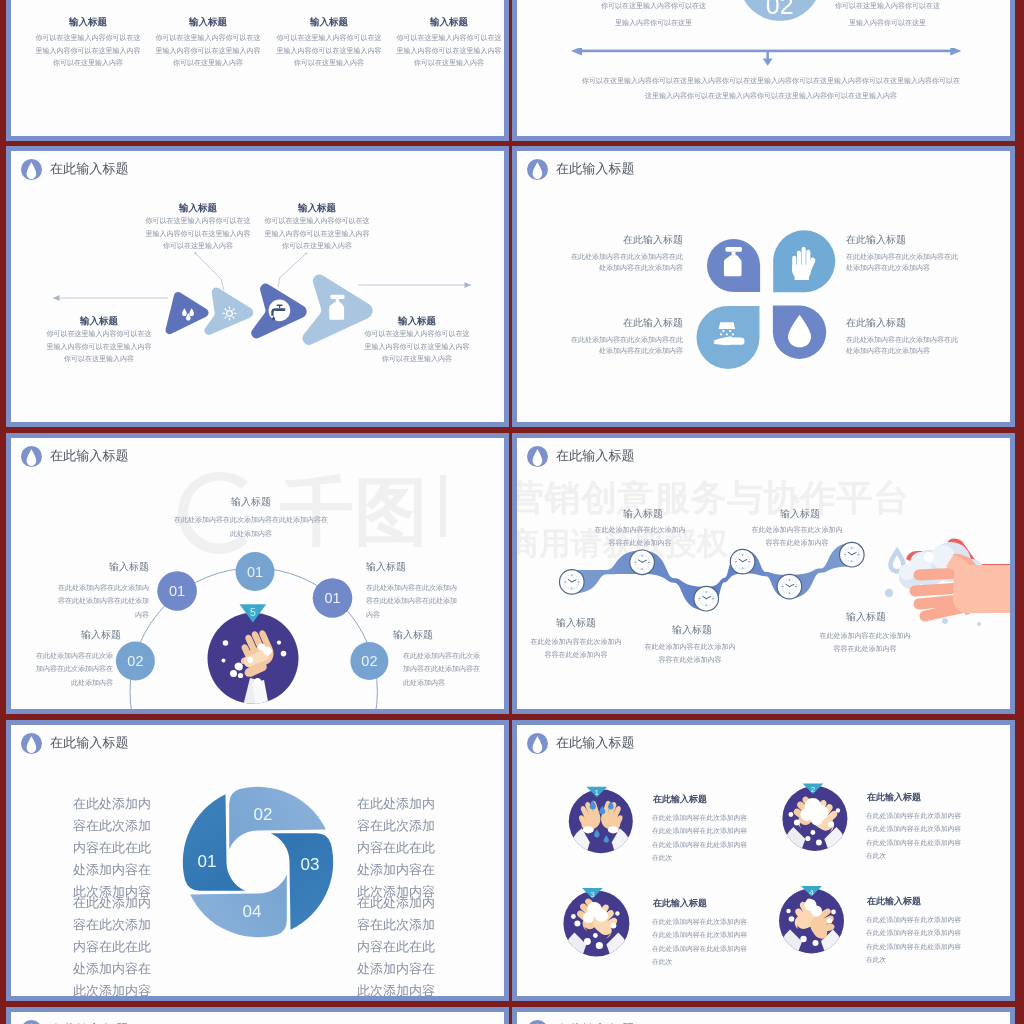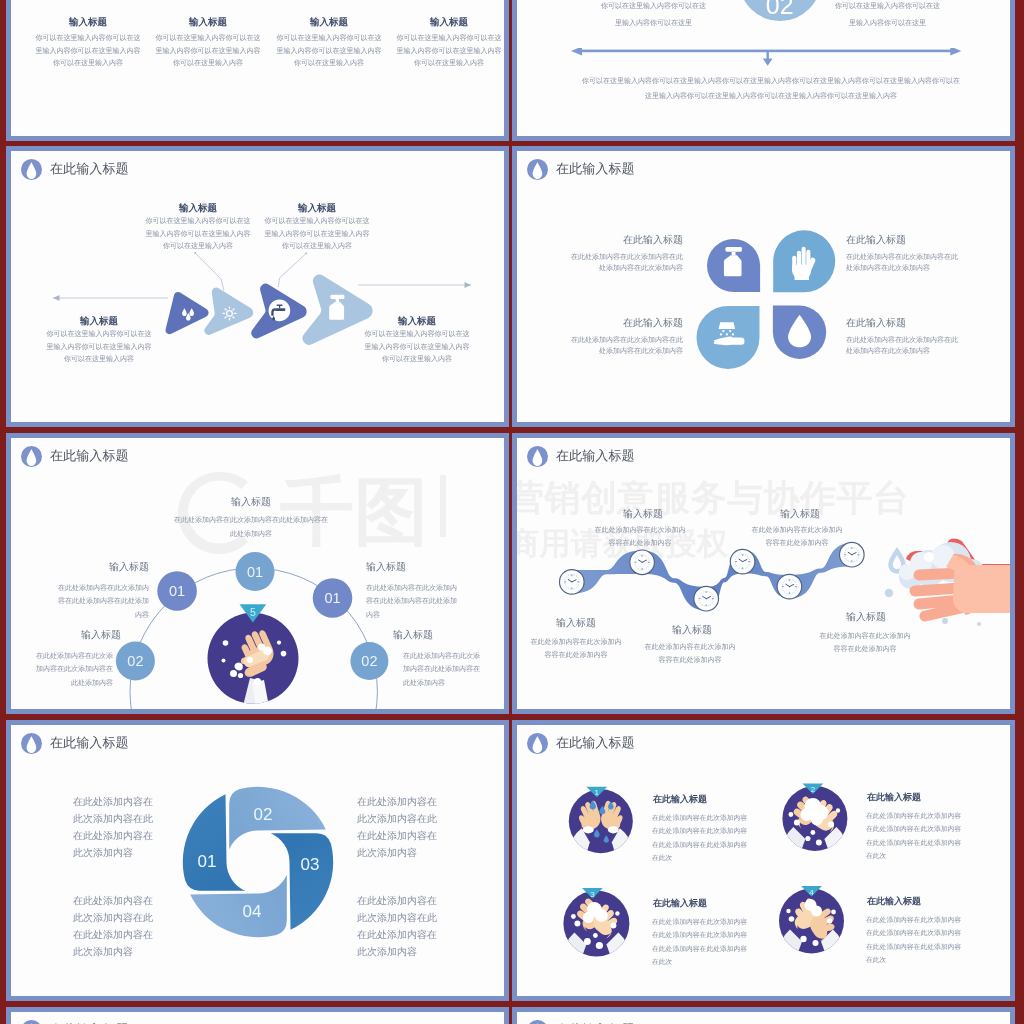--- a/index.html
+++ b/index.html
@@ -7,21 +7,21 @@
   #page{position:absolute;left:0;top:0;width:1024px;height:1024px;background:#7f1d1d;}
   .slide{position:absolute;width:503px;height:281px;border:5px solid #7a90c8;background:#fdfdfd;box-sizing:border-box;overflow:hidden;}
   .inner{position:absolute;left:0;top:0;width:493px;height:271px;}
   
   .stitle{position:absolute;left:10px;top:7.5px;display:flex;align-items:center;}
   .stitle .ic{width:21px;height:21px;border-radius:50%;background:#7d92cc;position:relative;flex:0 0 auto;}
   .stitle .ic svg{position:absolute;left:0;top:0;}
   .stitle .tx{margin-left:8px;font-size:13.1px;color:#4d5560;letter-spacing:0px;}
   .h3{position:absolute;font-size:9.5px;font-weight:bold;color:#3f4d6b;text-align:center;line-height:1.4;}
   .bd{position:absolute;font-size:7px;color:#868fa2;text-align:center;line-height:1.8;}
-  .bd2{position:absolute;font-size:10px;color:#868fa2;line-height:1.7;}
+  .bd2{position:absolute;font-size:13px;color:#868fa2;line-height:1.7;}
   .h3b{font-size:9px;font-weight:bold;color:#3f4d6b;line-height:1.4;}
   .h3[data-style="light"]{font-weight:normal;color:#6c7889;font-size:10px;}
   .wm{position:absolute;color:#f0f0f0;font-weight:bold;pointer-events:none;white-space:nowrap;}
   .wmlogo{position:absolute;left:163px;top:29px;}
   .wm2{left:-9px;top:36px;font-size:36px;letter-spacing:0.5px;}
   .wm3{left:-9px;top:85px;font-size:31px;letter-spacing:0.5px;}
   .circsvg{position:absolute;left:0;top:0;}
   .wavesvg{position:absolute;left:0;top:0;}
   .pinsvg{position:absolute;left:157px;top:47px;}
   .hwsvg{position:absolute;left:0;top:0;}

